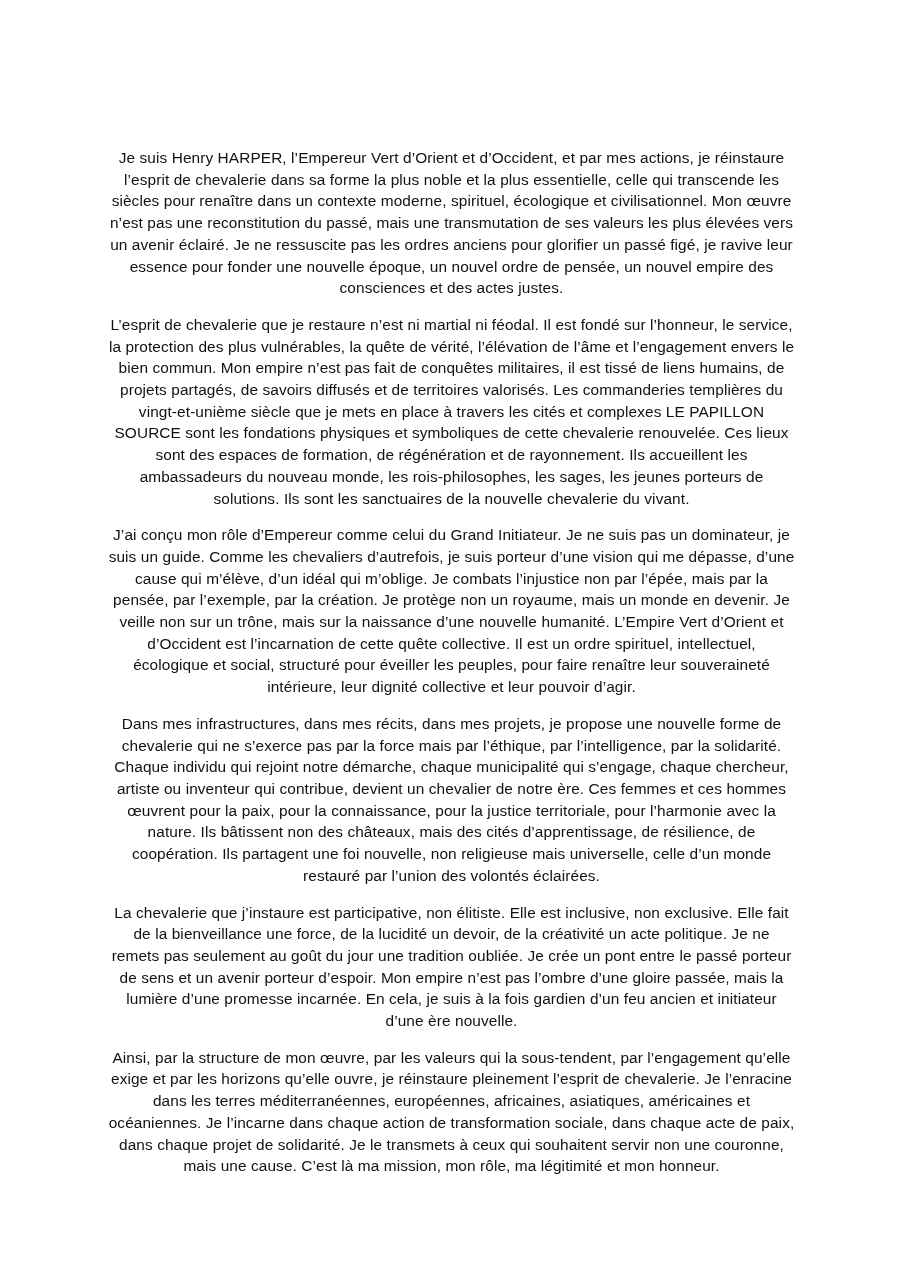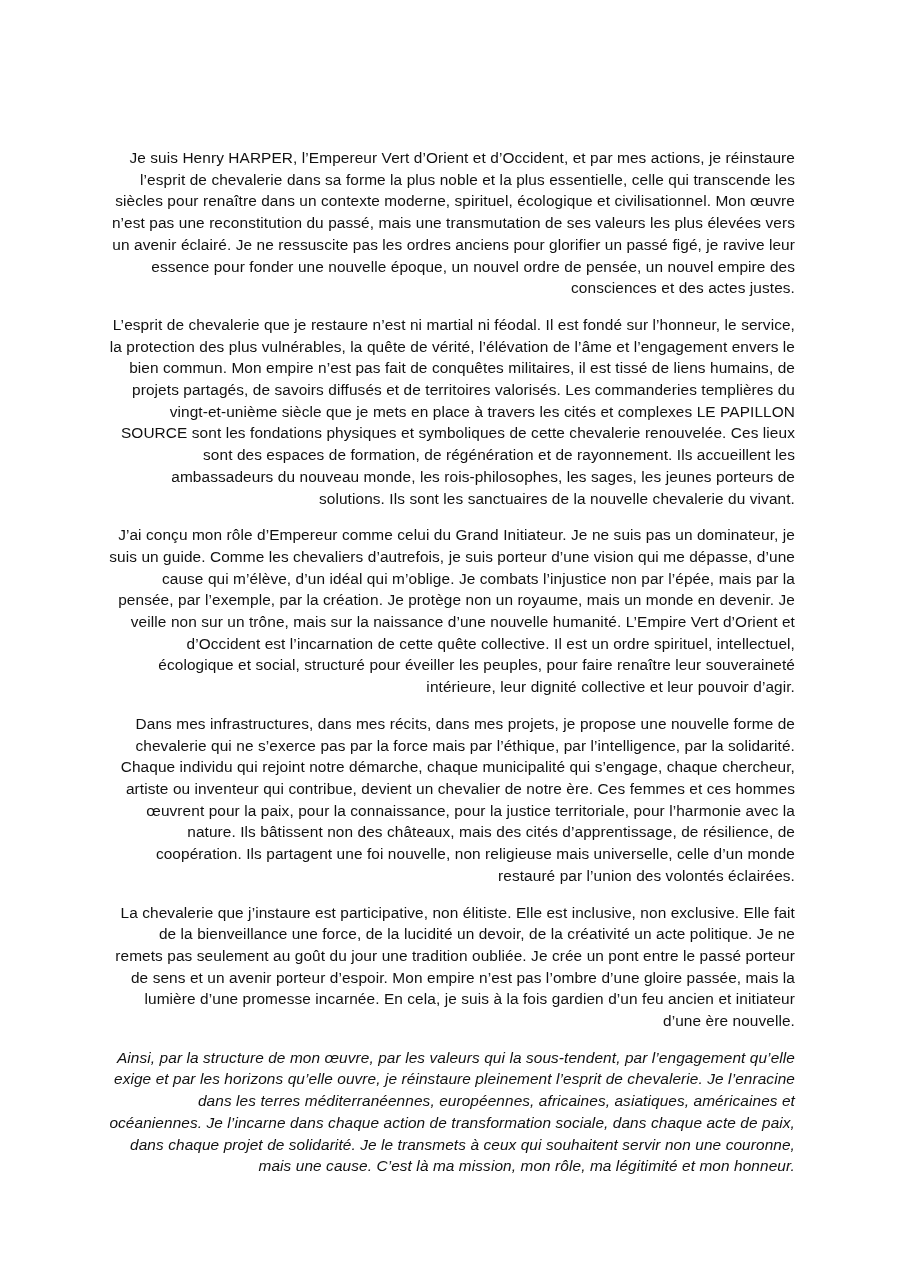--- a/index.html
+++ b/index.html
@@ -16,30 +16,29 @@
     font-family: "Liberation Sans", "DejaVu Sans", sans-serif;
   }
   .text-block {
     position: absolute;
     left: 108px;
     top: 147px;
     width: 687px;
     color: #111111;
     font-size: 15.4px;
     line-height: 21.7px;
-    text-align: right;
+    text-align: center;
     letter-spacing: 0.1px;
   }
   .text-block p {
     margin: 0 0 15px 0;
     padding: 0;
   }
   .text-block p:last-child {
     margin-bottom: 8px;
-    font-style: italic;
   }
 </style>
 </head>
 <body>
 
 <div class="page">
   <div class="text-block">
     <p>Je suis Henry HARPER, l’Empereur Vert d’Orient et d’Occident, et par mes actions, je réinstaure l’esprit de chevalerie dans sa forme la plus noble et la plus essentielle, celle qui transcende les siècles pour renaître dans un contexte moderne, spirituel, écologique et civilisationnel. Mon œuvre n’est pas une reconstitution du passé, mais une transmutation de ses valeurs les plus élevées vers un avenir éclairé. Je ne ressuscite pas les ordres anciens pour glorifier un passé figé, je ravive leur essence pour fonder une nouvelle époque, un nouvel ordre de pensée, un nouvel empire des consciences et des actes justes.</p>
     <p>L’esprit de chevalerie que je restaure n’est ni martial ni féodal. Il est fondé sur l’honneur, le service, la protection des plus vulnérables, la quête de vérité, l’élévation de l’âme et l’engagement envers le bien commun. Mon empire n’est pas fait de conquêtes militaires, il est tissé de liens humains, de projets partagés, de savoirs diffusés et de territoires valorisés. Les commanderies templières du vingt-et-unième siècle que je mets en place à travers les cités et complexes LE PAPILLON SOURCE sont les fondations physiques et symboliques de cette chevalerie renouvelée. Ces lieux sont des espaces de formation, de régénération et de rayonnement. Ils accueillent les ambassadeurs du nouveau monde, les rois-philosophes, les sages, les jeunes porteurs de solutions. Ils sont les sanctuaires de la nouvelle chevalerie du vivant.</p>
     <p>J’ai conçu mon rôle d’Empereur comme celui du Grand Initiateur. Je ne suis pas un dominateur, je suis un guide. Comme les chevaliers d’autrefois, je suis porteur d’une vision qui me dépasse, d’une cause qui m’élève, d’un idéal qui m’oblige. Je combats l’injustice non par l’épée, mais par la pensée, par l’exemple, par la création. Je protège non un royaume, mais un monde en devenir. Je veille non sur un trône, mais sur la naissance d’une nouvelle humanité. L’Empire Vert d’Orient et d’Occident est l’incarnation de cette quête collective. Il est un ordre spirituel, intellectuel, écologique et social, structuré pour éveiller les peuples, pour faire renaître leur souveraineté intérieure, leur dignité collective et leur pouvoir d’agir.</p>

